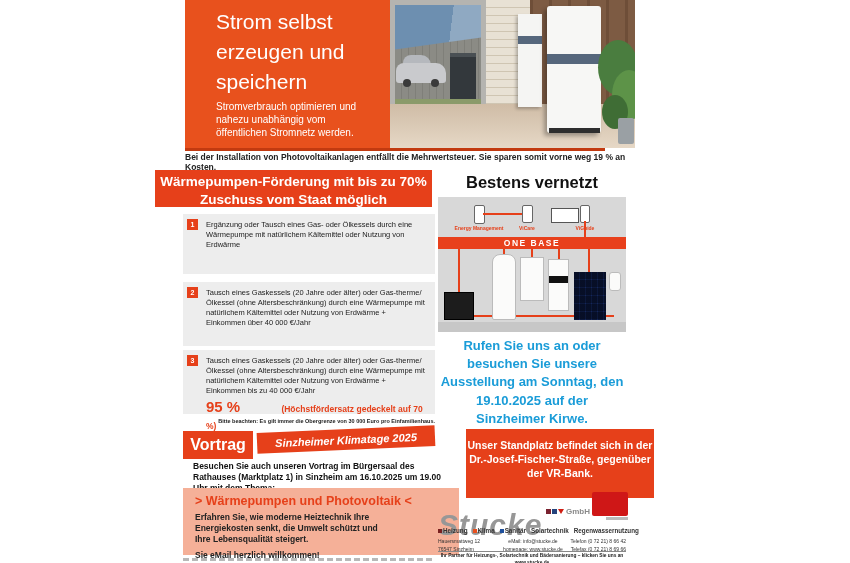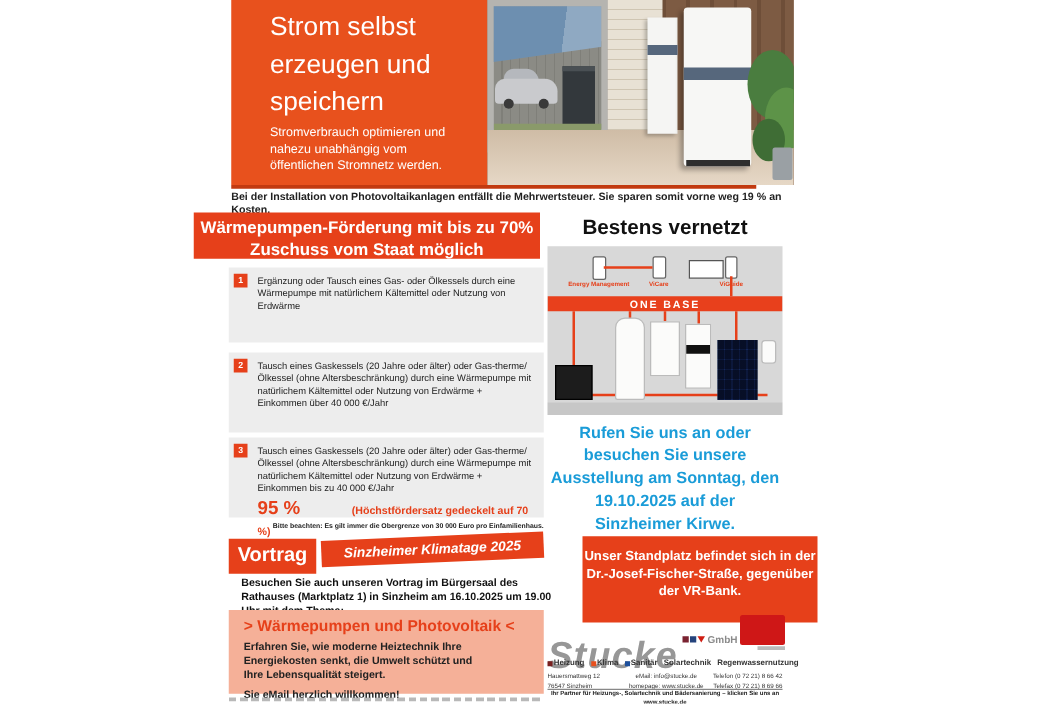--- a/index.html
+++ b/index.html
@@ -58,21 +58,21 @@
   .fnote{font-size:8.5px;font-weight:bold;margin-left:37px;}
   .ffoot{left:180px;top:418px;width:255px;font-size:5.5px;font-weight:bold;color:#222;text-align:right;}
 
   
   .vbox{left:183px;top:431px;width:70px;height:28px;background:var(--accent);color:#fff;
         display:flex;align-items:center;justify-content:center;font-size:16px;font-weight:bold;}
   .ribbon{left:257px;top:429px;width:178px;height:21px;background:var(--accent);color:#fff;
           transform:rotate(-2.5deg);display:flex;align-items:center;justify-content:center;
           font-size:11px;font-weight:bold;font-style:italic;}
   .vintro{left:193px;top:461px;width:250px;font-size:8.5px;font-weight:bold;color:#111;line-height:1.3;}
-  .salmon{left:183px;top:488px;width:252px;height:67px;background:var(--salmon);
+  .salmon{left:183px;top:488px;width:276px;height:67px;background:var(--salmon);
           padding:6px 12px;box-sizing:border-box;}
   .topic{font-size:12.5px;font-weight:bold;color:var(--accent);}
   .sbody{margin-top:4px;width:190px;font-size:8.5px;font-weight:bold;color:#222;line-height:1.3;}
   .swelcome{margin-top:5px;font-size:8.5px;font-weight:bold;color:#222;}
   .dashes{left:183px;top:558px;width:252px;height:3px;
           background:repeating-linear-gradient(90deg,#9a9a9a 0 6px,#fff 6px 9px);opacity:.7;}
 
   
   .nhead{left:438px;top:173px;width:188px;text-align:center;font-size:16.5px;font-weight:800;color:#111;}
   .diagram{left:438px;top:197px;width:188px;height:135px;background:#d8d8d8;overflow:hidden;}

